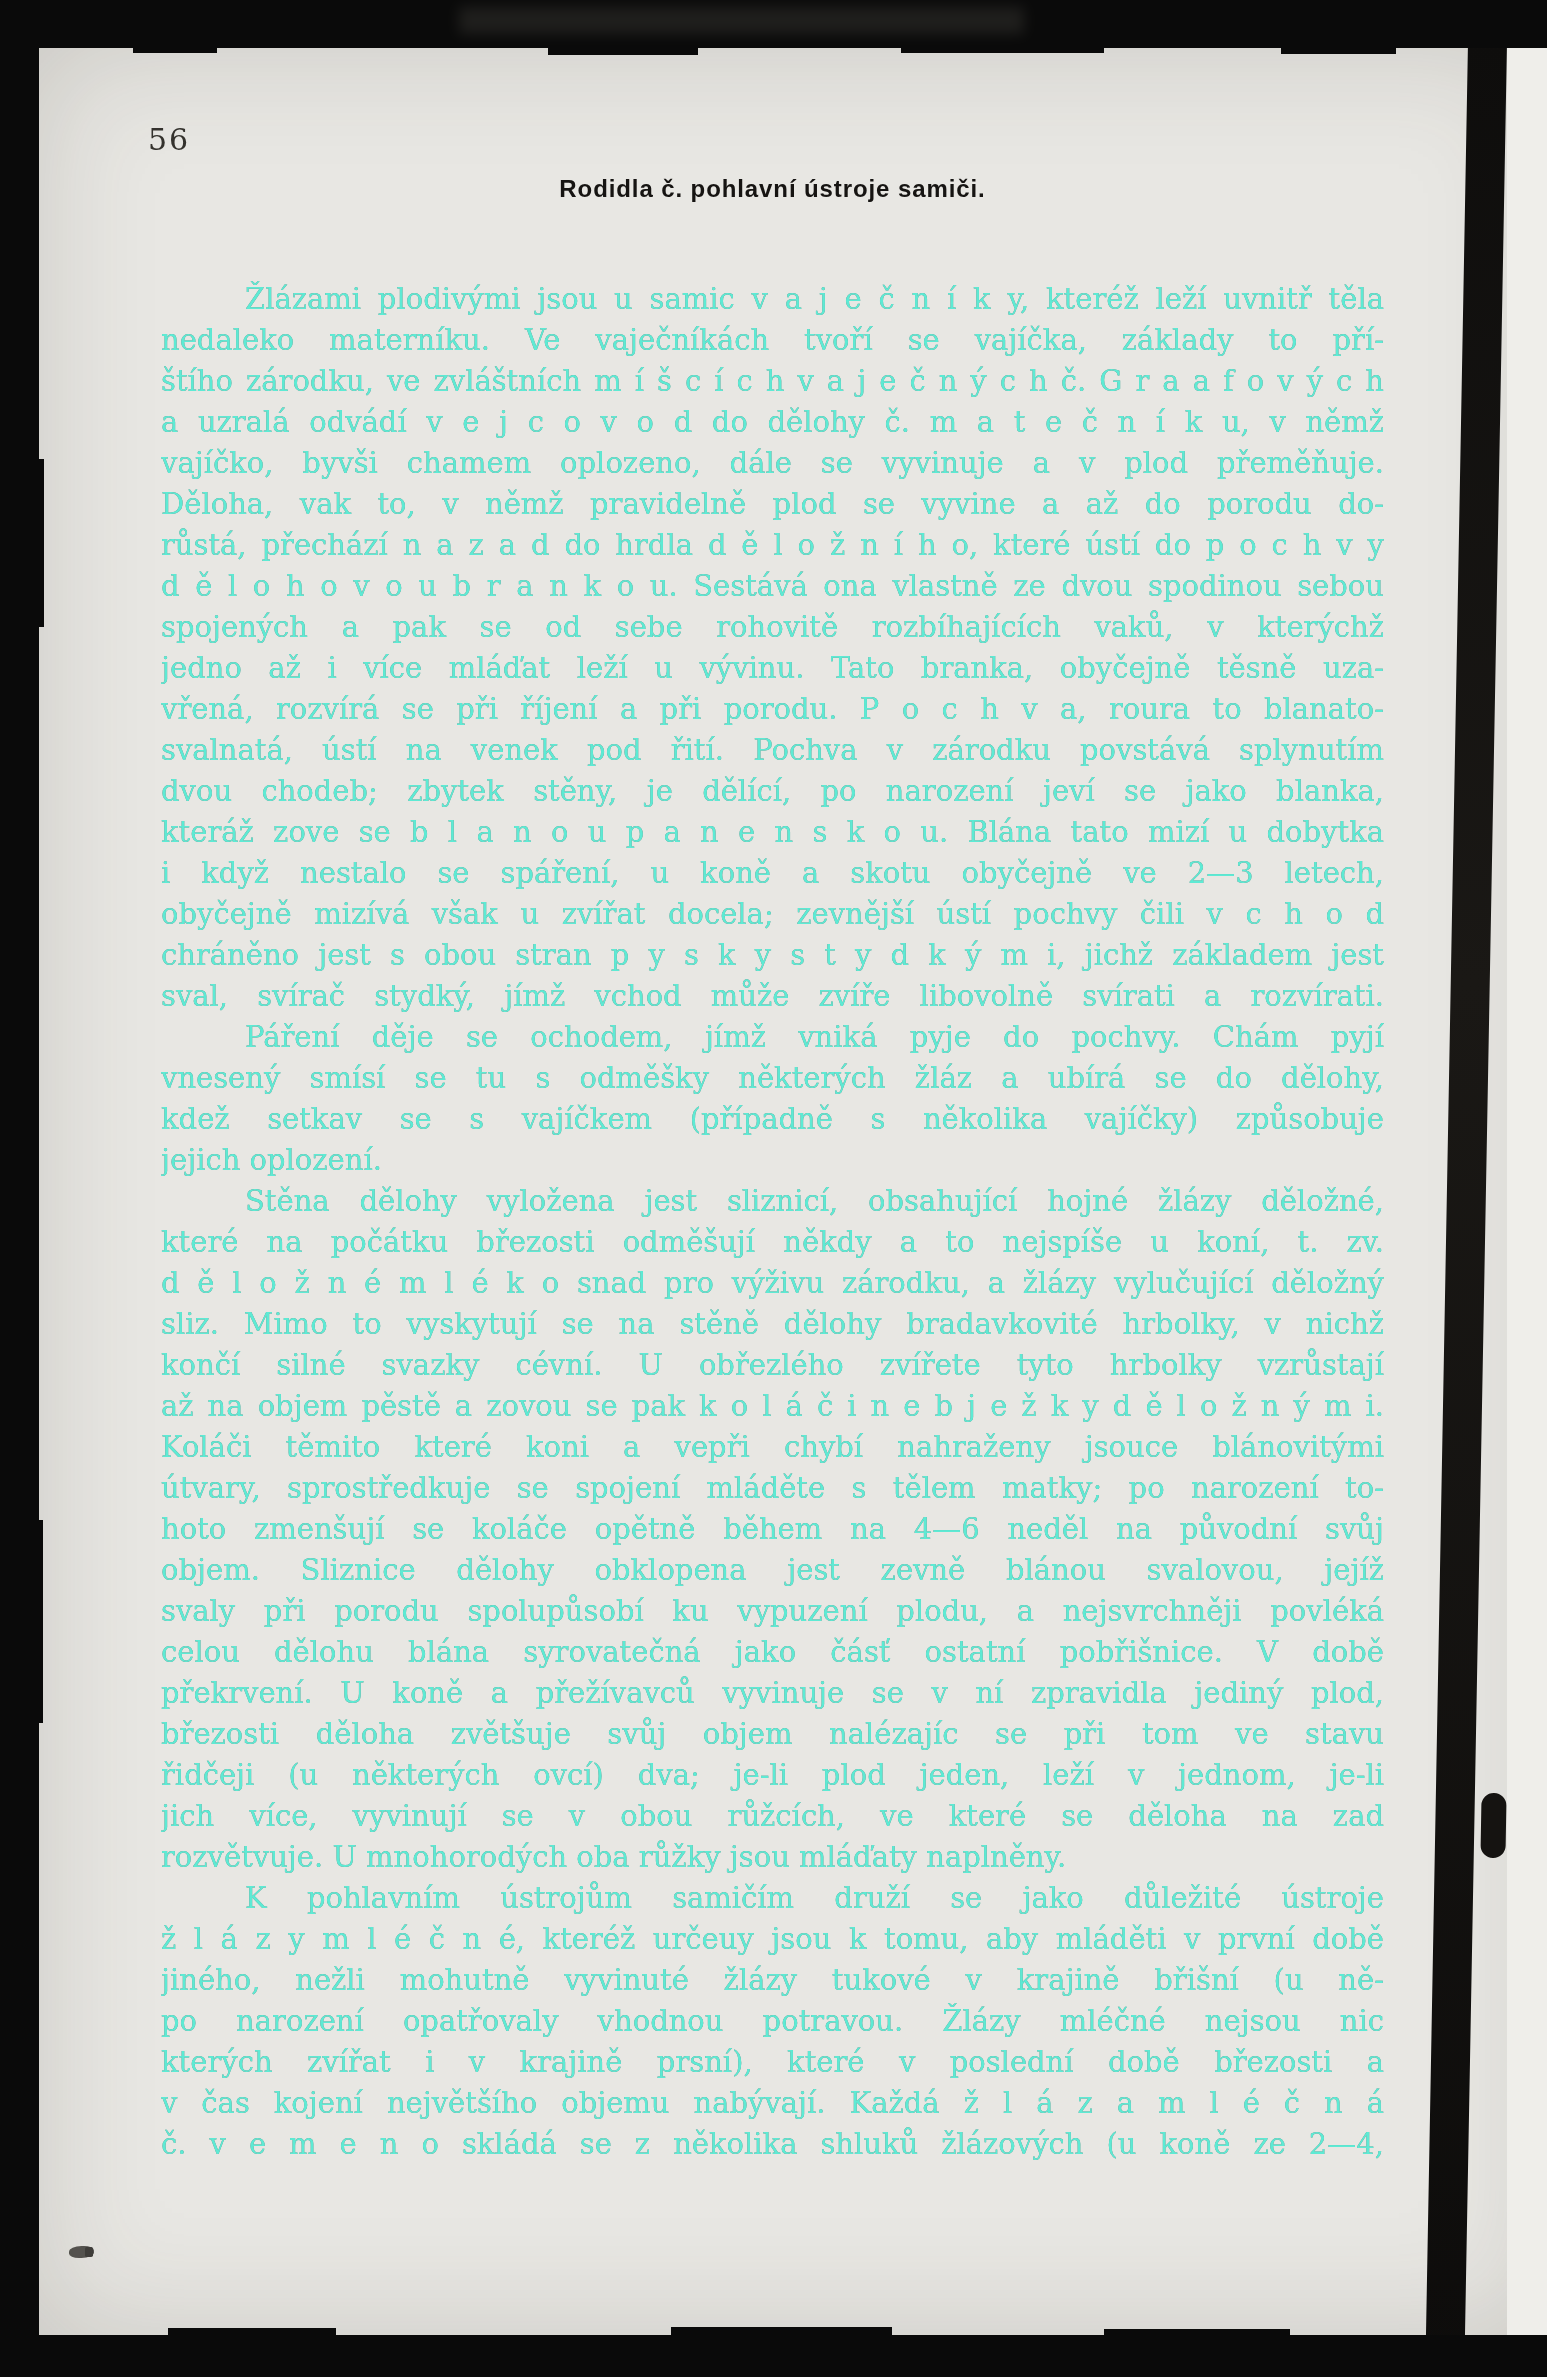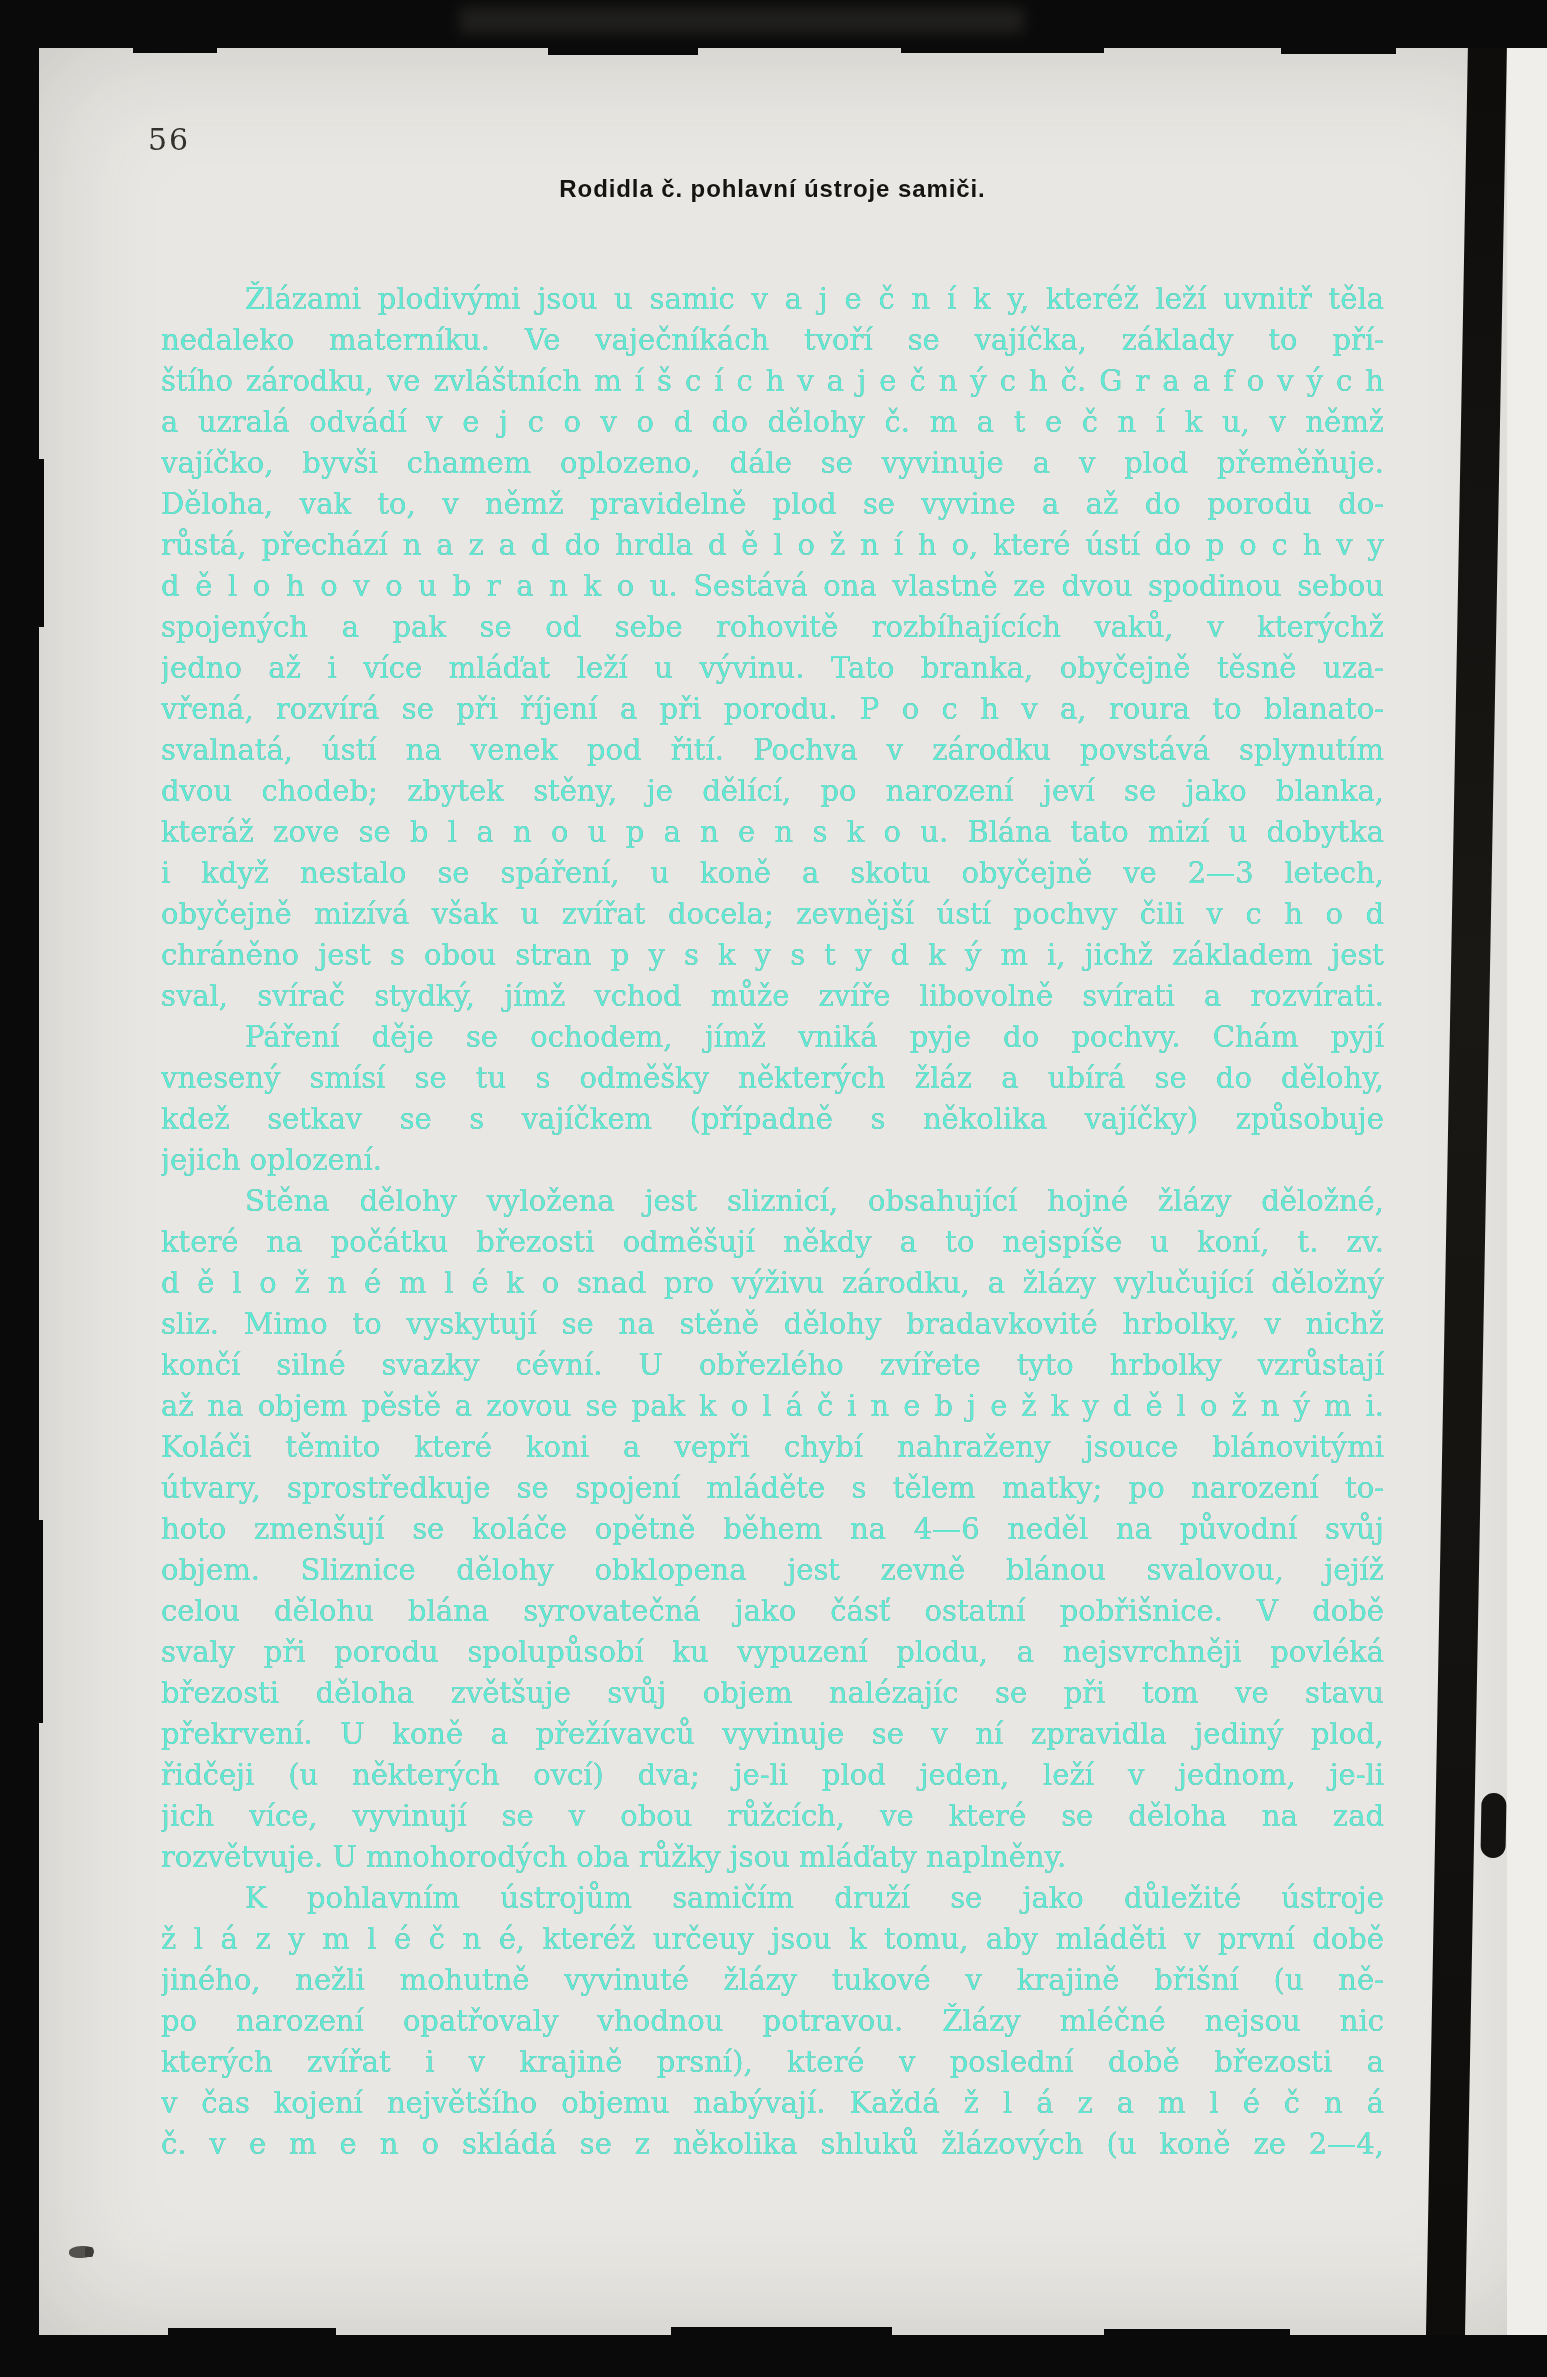--- a/index.html
+++ b/index.html
@@ -159,24 +159,24 @@
     <div class="line indent">Stěna dělohy vyložena jest sliznicí, obsahující hojné žlázy děložné,</div>
     <div class="line">které na počátku březosti odměšují někdy a to nejspíše u koní, t. zv.</div>
     <div class="line">d ě l o ž n é m l é k o snad pro výživu zárodku, a žlázy vylučující děložný</div>
     <div class="line">sliz. Mimo to vyskytují se na stěně dělohy bradavkovité hrbolky, v nichž</div>
     <div class="line">končí silné svazky cévní. U obřezlého zvířete tyto hrbolky vzrůstají</div>
     <div class="line">až na objem pěstě a zovou se pak k o l á č i n e b j e ž k y d ě l o ž n ý m i.</div>
     <div class="line">Koláči těmito které koni a vepři chybí nahraženy jsouce blánovitými</div>
     <div class="line">útvary, sprostředkuje se spojení mláděte s tělem matky; po narození to-</div>
     <div class="line">hoto zmenšují se koláče opětně během na 4—6 neděl na původní svůj</div>
     <div class="line">objem. Sliznice dělohy obklopena jest zevně blánou svalovou, jejíž</div>
+    <div class="line">svaly při porodu spolupůsobí ku vypuzení plodu, a nejsvrchněji povléká</div>
     <div class="line">celou dělohu blána syrovatečná jako čásť ostatní pobřišnice. V době</div>
-    <div class="line">svaly při porodu spolupůsobí ku vypuzení plodu, a nejsvrchněji povléká</div>
+    <div class="line">překrvení. U koně a přežívavců vyvinuje se v ní zpravidla jediný plod,</div>
     <div class="line">březosti děloha zvětšuje svůj objem nalézajíc se při tom ve stavu</div>
-    <div class="line">překrvení. U koně a přežívavců vyvinuje se v ní zpravidla jediný plod,</div>
     <div class="line">řidčeji (u některých ovcí) dva; je-li plod jeden, leží v jednom, je-li</div>
     <div class="line">jich více, vyvinují se v obou růžcích, ve které se děloha na zad</div>
     <div class="line last">rozvětvuje. U mnohorodých oba růžky jsou mláďaty naplněny.</div>
   </div>
   <div class="para">
     <div class="line indent">K pohlavním ústrojům samičím druží se jako důležité ústroje</div>
     <div class="line">ž l á z y m l é č n é, kteréž určeuy jsou k tomu, aby mláděti v první době</div>
     <div class="line">jiného, nežli mohutně vyvinuté žlázy tukové v krajině břišní (u ně-</div>
     <div class="line">po narození opatřovaly vhodnou potravou. Žlázy mléčné nejsou nic</div>
     <div class="line">kterých zvířat i v krajině prsní), které v poslední době březosti a</div>

